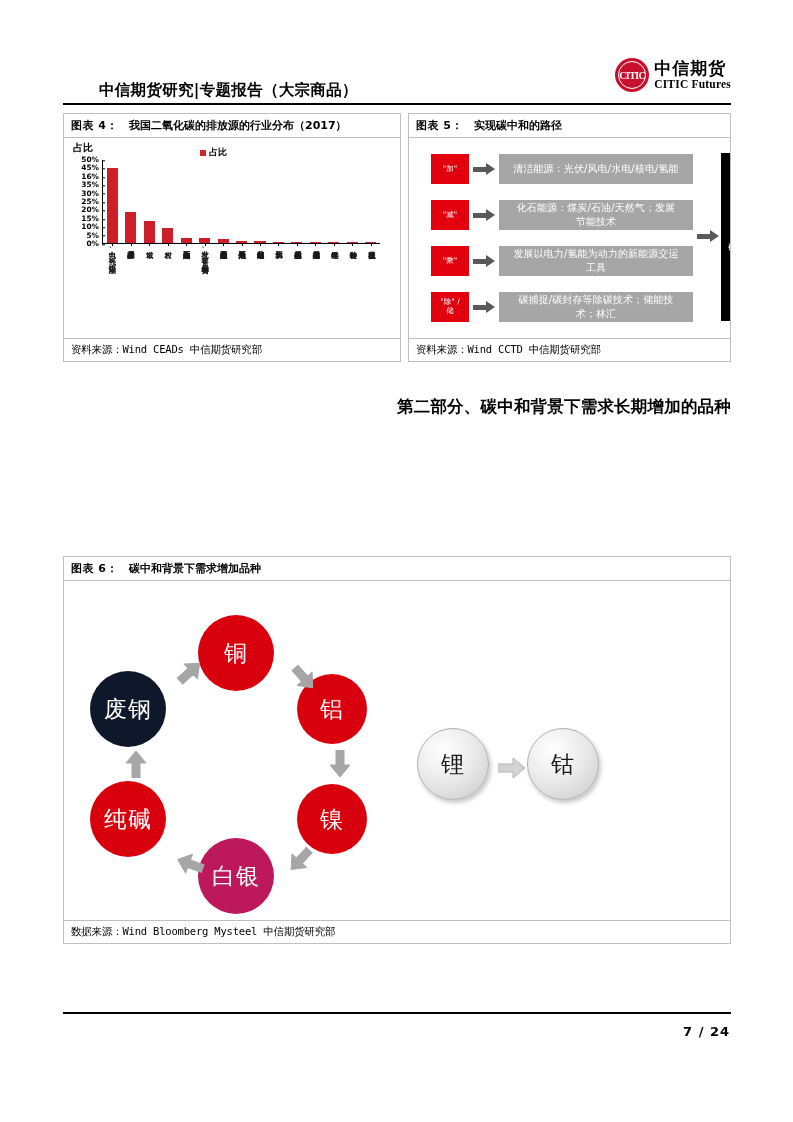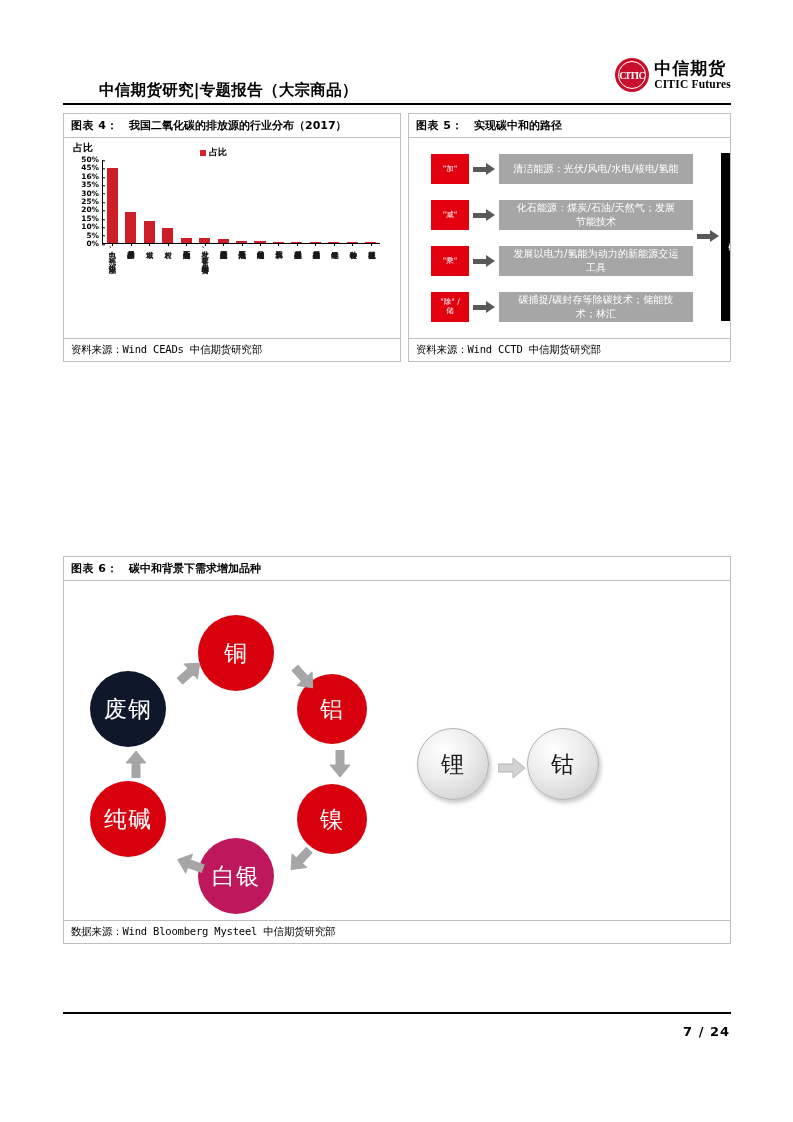--- a/index.html
+++ b/index.html
@@ -590,20 +590,21 @@
           </div>
         </div>
         <div class="flow-final">
           <span>碳中和</span>
         </div>
       </div>
     </div>
     <div class="fig-src">资料来源：Wind CCTD 中信期货研究部</div>
   </div>
 
+  <div class="section-heading">第二部分、碳中和背景下需求长期增加的品种</div>
 
   <div class="fig-panel" id="panel-fig6">
     <div class="fig-cap">
       <span class="fig-num">图表 6：</span>
       <span class="fig-title">碳中和背景下需求增加品种</span>
     </div>
     <div class="fig-body">
       <div class="cycle" id="cycle">
           <div class="node" style="left: 134px; top: 34px; width: 76px; height: 76px; background: rgb(217, 0, 13);">铜</div>
           <div class="node" style="left: 233px; top: 93px; width: 70px; height: 70px; background: rgb(217, 0, 13);">铝</div>

